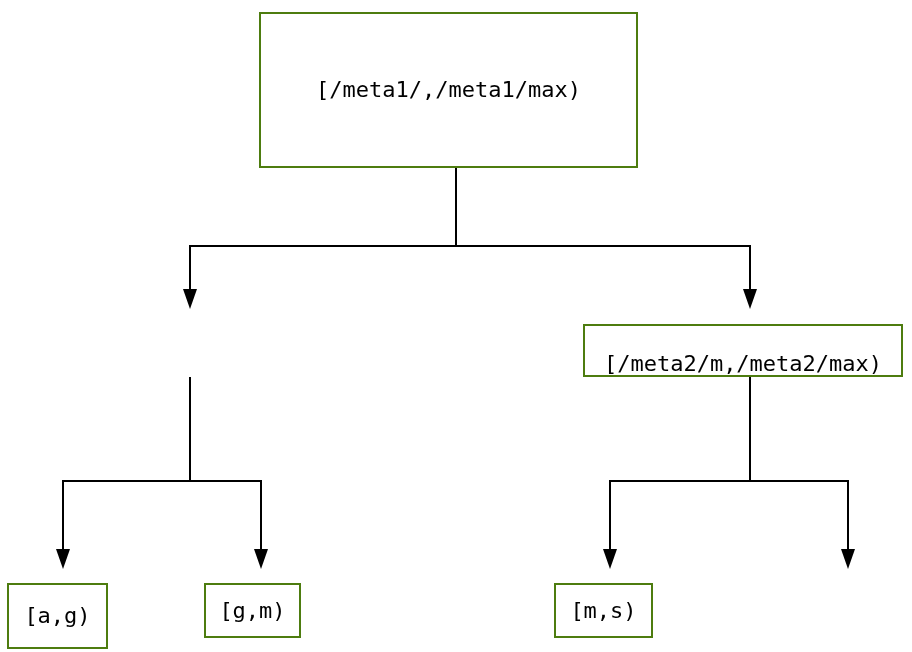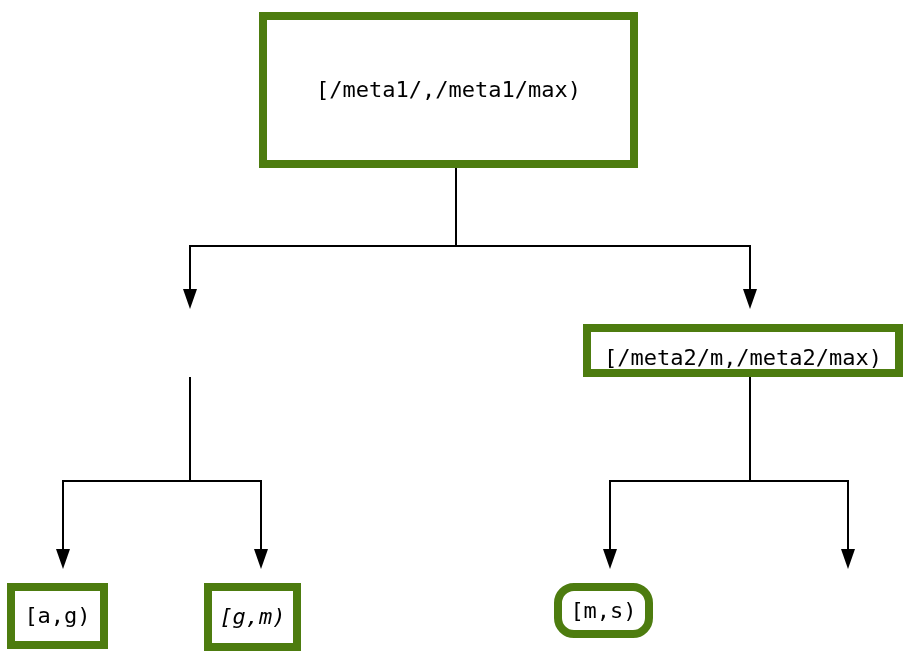--- a/index.html
+++ b/index.html
@@ -27,36 +27,36 @@
     stroke: #000000;
     stroke-width: 2;
   }
   .arrowhead {
     fill: #000000;
     stroke: none;
   }
   .node {
     position: absolute;
     box-sizing: border-box;
-    border: 8px solid #4d7c0f;
+    border: 2px solid #4d7c0f;
     background: #ffffff;
     color: #000000;
     display: flex;
     align-items: center;
     justify-content: center;
     font-size: 22px;
     line-height: 1;
     white-space: nowrap;
   }
   .node-root   { left: 259px; top: 12px;  width: 379px; height: 156px; }
   .node-left   { left: 23px;  top: 324px; width: 320px; height: 53px;  }
   .node-right  { left: 583px; top: 324px; width: 320px; height: 53px; align-items: flex-end;  }
   .node-ag     { left: 7px;   top: 583px; width: 101px; height: 66px;  }
-  .node-gm     { left: 204px; top: 583px; width: 97px;  height: 68px; font-style: italic;  }
-  .node-ms     { left: 554px; top: 583px; width: 99px;  height: 55px; border-radius: 20px;  }
+  .node-gm     { left: 204px; top: 583px; width: 97px;  height: 55px;  }
+  .node-ms     { left: 554px; top: 583px; width: 99px;  height: 55px;  }
   .node-smax   { left: 778px; top: 583px; width: 126px; height: 55px;  }
 </style>
 </head>
 <body>
 
 <div class="canvas">
 
   <svg class="edges-layer" viewBox="0 0 912 652" xmlns="http://www.w3.org/2000/svg">
 
     <g>

